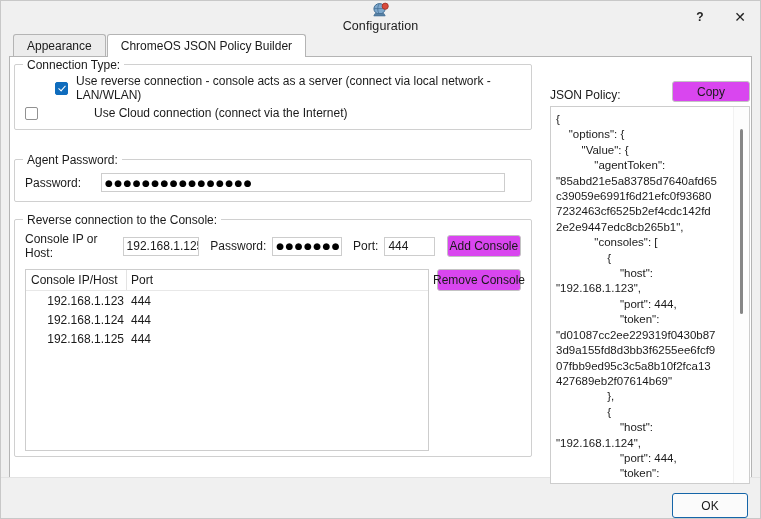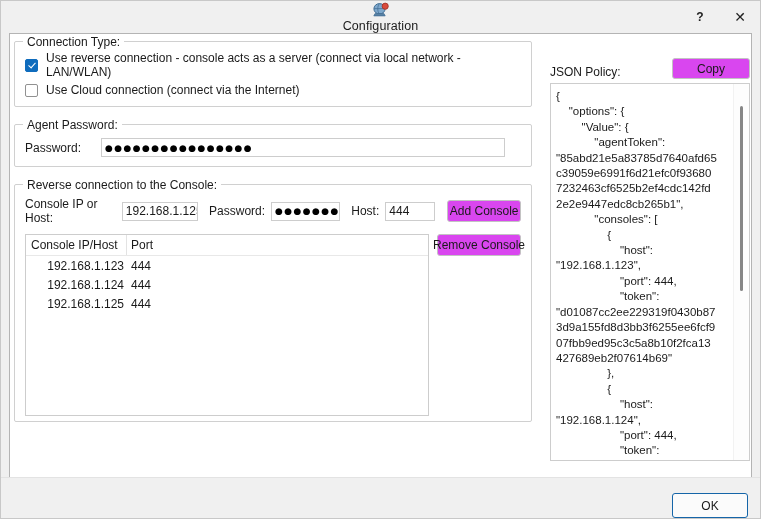--- a/index.html
+++ b/index.html
@@ -318,40 +318,48 @@
         <circle cx="13.2" cy="5.2" r="3.1" fill="#d94b3d" stroke="#9e2f25" stroke-width="0.8"></circle>
       </svg>
     </div>
     <div class="title-text">Configuration</div>
     <div class="titlebar-buttons">
       <button class="tb-btn help">?</button>
       <button class="tb-btn close">✕</button>
     </div>
   </div>
 
+  <div class="tabstrip">
+    <div class="tab inactive">
+      <span>Appearance</span>
+    </div>
+    <div class="tab active">
+      <span>ChromeOS JSON Policy Builder</span>
+    </div>
+  </div>
 
   <div class="content">
 
     <div class="pane-left">
 
       <div class="group" style="height:66px;padding:11px 10px 0 10px;">
         <div class="group-title">Connection Type:</div>
 
-        <div class="cb-row" style="margin-top:2px;">
+        <div class="cb-row" style="margin-top:2px;margin-left:30px;">
           <span class="cbox checked"></span>
           <span class="cb-label">Use reverse connection - console acts as a server (connect via local network - LAN/WLAN)</span>
         </div>
 
-        <div class="cb-row" style="margin-top:5px;">
+        <div class="cb-row" style="margin-top:5px;gap:48px;">
           <span class="cbox"></span>
           <span class="cb-label">Use Cloud connection (connect via the Internet)</span>
         </div>
       </div>
 
-      <div class="group" style="height:43px;margin-top:17px;padding:13px 26px 0 10px;">
+      <div class="group" style="height:43px;margin-top:29px;padding:13px 26px 0 10px;">
         <div class="group-title">Agent Password:</div>
         <div style="display:flex;align-items:center;">
           <span class="field-label" style="width:76px;">Password:</span>
           <div class="textbox" style="flex:1;">
             <span class="pwd">●●●●●●●●●●●●●●●●</span>
           </div>
         </div>
       </div>
 
       <div class="group" style="height:238px;margin-top:17px;padding:12px 10px 0 10px;">
@@ -359,21 +367,21 @@
 
         <div style="display:flex;align-items:center;">
           <span class="field-label">Console IP or Host:</span>
           <div class="textbox" style="width:86px;margin-left:6px;">
             <span>192.168.1.125</span>
           </div>
           <span class="field-label" style="margin-left:11px;">Password:</span>
           <div class="textbox" style="width:78px;margin-left:6px;">
             <span class="pwd">●●●●●●●●●●●●</span>
           </div>
-          <span class="field-label" style="margin-left:11px;">Host:</span>
+          <span class="field-label" style="margin-left:11px;">Port:</span>
           <div class="textbox" style="width:56px;margin-left:6px;">
             <span>444</span>
           </div>
           <div class="btn" style="width:84px;height:22px;margin-left:12px;">Add Console</div>
         </div>
 
         <div style="display:flex;margin-top:9px;">
           <div class="listbox" style="width:406px;height:182px;">
             <div class="list-header">
               <span class="col-host">Console IP/Host</span>

